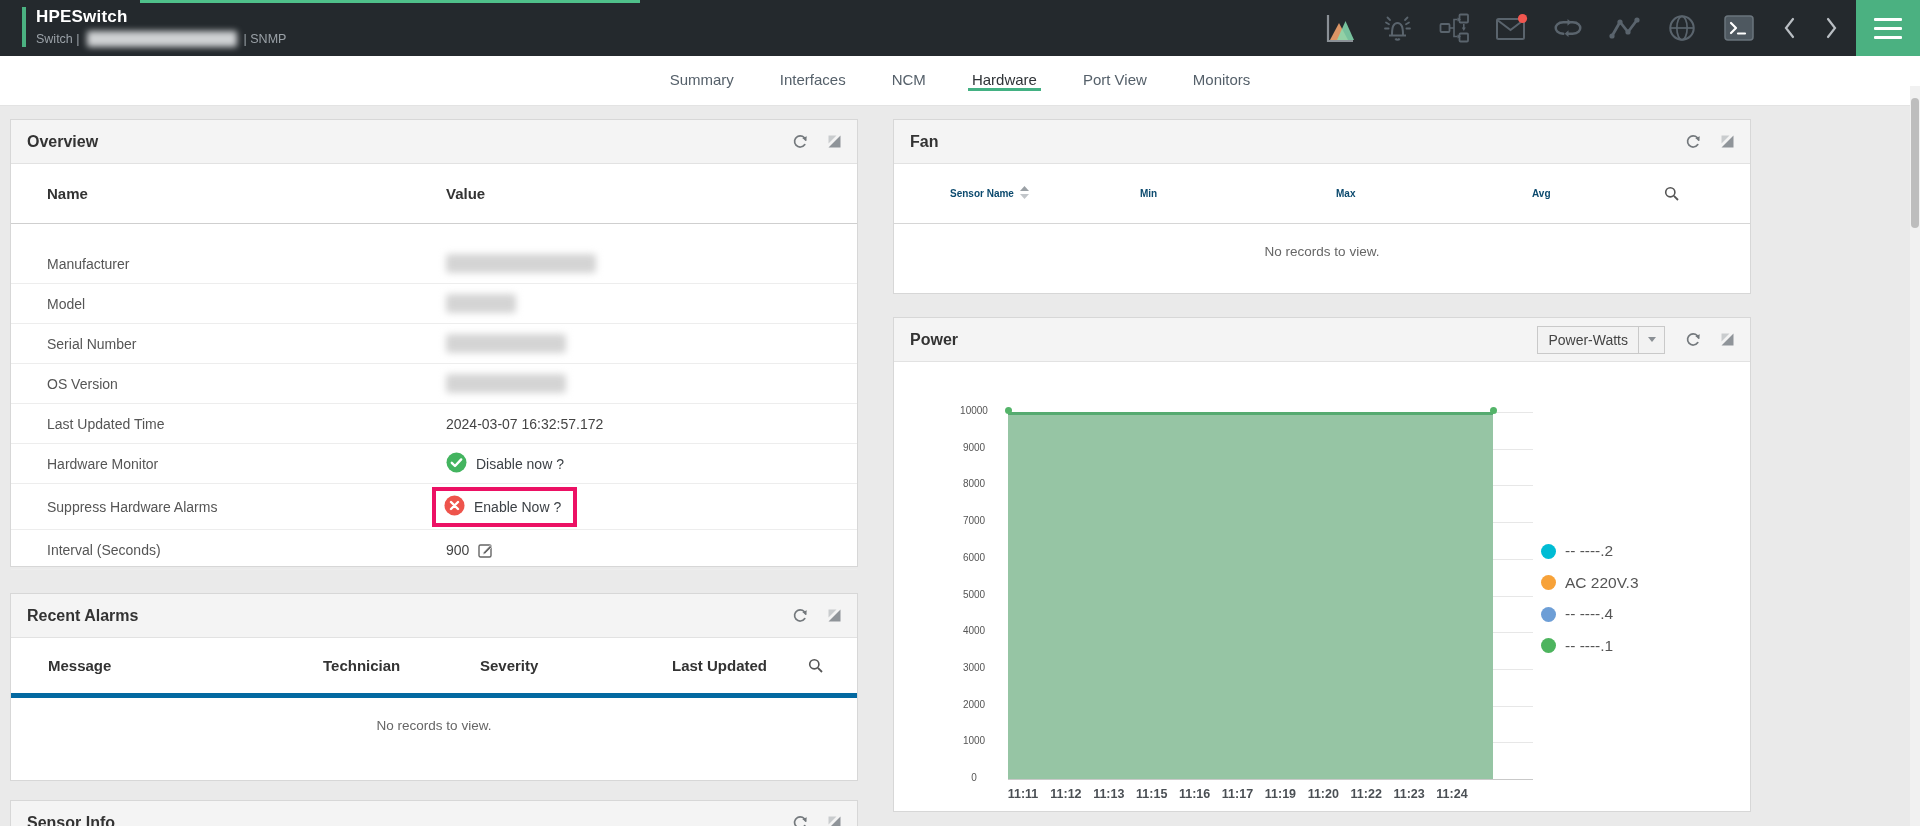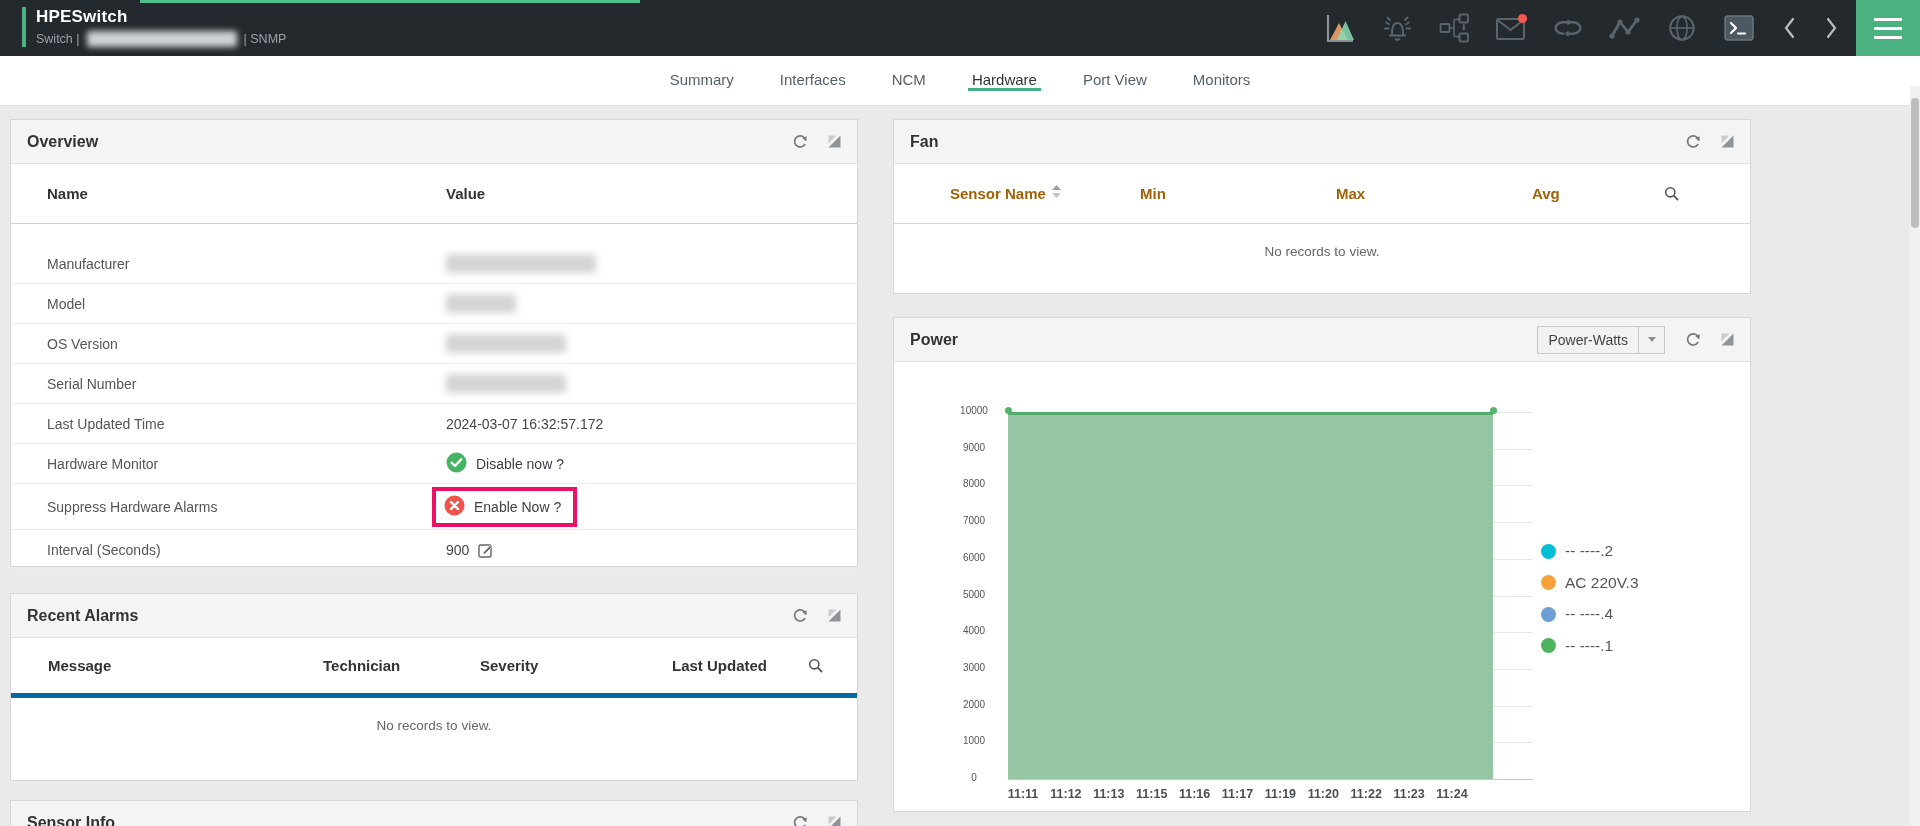--- a/index.html
+++ b/index.html
@@ -45,21 +45,21 @@
   .orow.tall { height:46px; }
   .orow .olabel { color:#555; }
   .oval { display:flex; align-items:center; gap:9px; color:#444; }
   .redact-blob { height:19px; background:#d4d4d4; border-radius:3px; filter:blur(3.5px); }
   .status-link { color:#3c4146; cursor:pointer; }
   .hl-box { display:inline-flex; align-items:center; gap:9px; border:4px solid #ec1164; padding:4px 12px 4px 8px; margin-left:-14px; }
   .edit-ic { cursor:pointer; display:flex; }
 
   
   .ra-thead { display:grid; grid-template-columns:275px 157px 192px 1fr 20px; padding-left:37px; padding-right:29px; height:60px; align-items:center; border-bottom:5px solid #0369a1; font-size:15px; font-weight:bold; color:#333; }
-  .fan-thead { display:grid; grid-template-columns:190px 196px 196px 1fr 20px; padding-left:56px; padding-right:66px; height:60px; align-items:center; border-bottom:1px solid #d6d6d6; font-size:15px; font-weight:bold; color:#a16207; }
+  .fan-thead { display:grid; grid-template-columns:190px 196px 196px 1fr 20px; padding-left:56px; padding-right:66px; height:60px; align-items:center; border-bottom:1px solid #d6d6d6; font-size:10px; font-weight:bold; color:#0c4a6e; }
   .th-cell { display:flex; align-items:center; gap:6px; }
   .empty-text { text-align:center; margin-top:20px; font-size:13.5px; color:#666; }
 
   
   .pw-dropdown { display:flex; align-items:stretch; height:28px; border:1px solid #c9c9c9; background:#f2f2f2; cursor:pointer; margin-right:0; }
   .pw-dd-text { display:flex; align-items:center; padding:0 10px; font-size:14px; color:#444; }
   .pw-dd-arrow { width:26px; border-left:1px solid #c9c9c9; display:flex; align-items:center; justify-content:center; }
   .caret { width:0; height:0; border-left:4.5px solid transparent; border-right:4.5px solid transparent; border-top:5.5px solid #8a8f94; }
 
   .chart-wrap { position:relative; width:100%; height:449px; }
@@ -216,27 +216,27 @@
           <span class="redact-blob" style="width:150px"></span>
         </div>
       </div>
       <div class="orow">
         <div class="olabel">Model</div>
         <div class="oval">
           <span class="redact-blob" style="width:70px"></span>
         </div>
       </div>
       <div class="orow">
+        <div class="olabel">Serial Number</div>
+        <div class="oval">
+          <span class="redact-blob" style="width:120px"></span>
+        </div>
+      </div>
+      <div class="orow">
         <div class="olabel">OS Version</div>
-        <div class="oval">
-          <span class="redact-blob" style="width:120px"></span>
-        </div>
-      </div>
-      <div class="orow">
-        <div class="olabel">Serial Number</div>
         <div class="oval">
           <span class="redact-blob" style="width:120px"></span>
         </div>
       </div>
       <div class="orow">
         <div class="olabel">Last Updated Time</div>
         <div class="oval">
           <span>2024-03-07 16:32:57.172</span>
         </div>
       </div>

